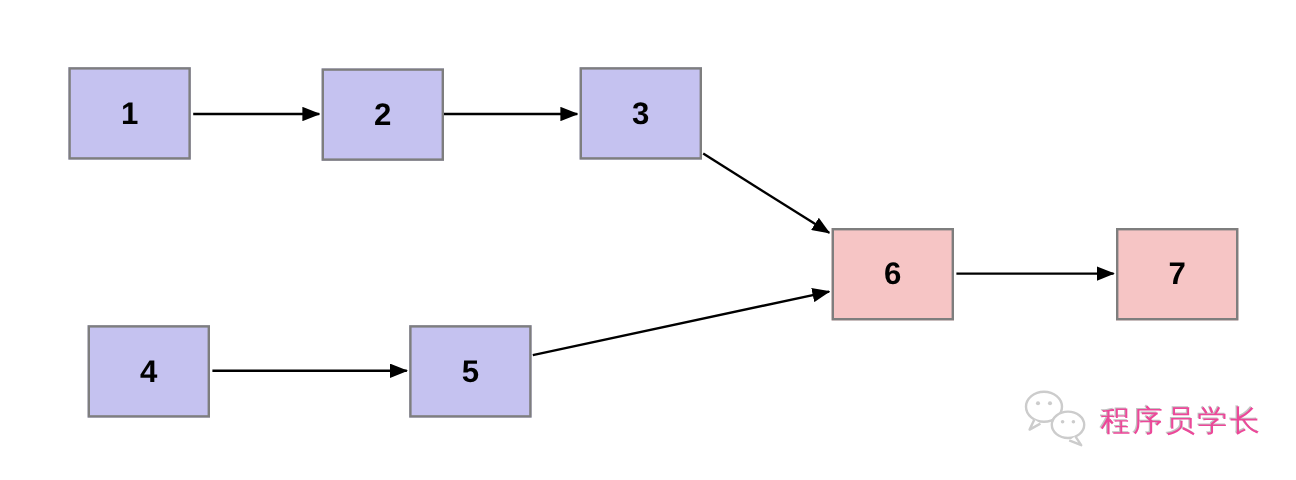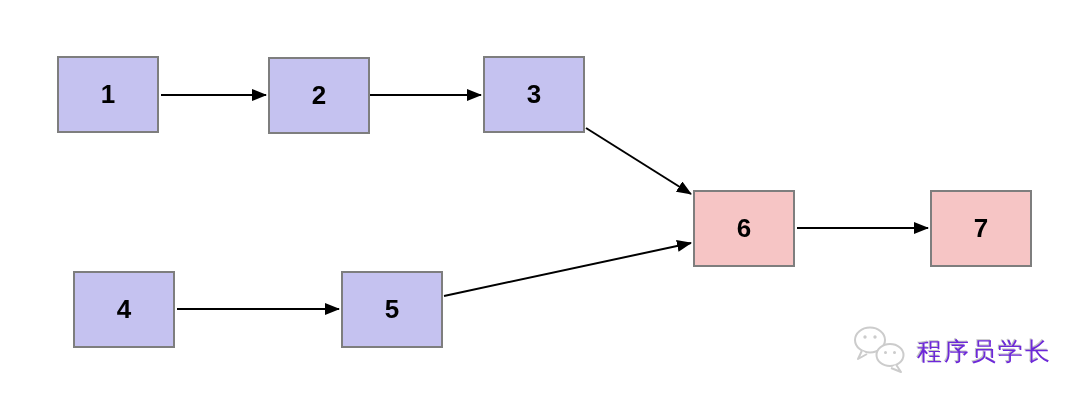--- a/index.html
+++ b/index.html
@@ -56,21 +56,21 @@
     right: 28px;
     bottom: 22px;
     display: flex;
     align-items: center;
     gap: 8px;
     user-select: none;
   }
   .watermark-text {
     font-size: 25px;
     letter-spacing: 2px;
-    color: #6d28d9;
+    color: #ec4899;
     text-shadow: -1px -1px 0 #c2c2c2, 1px 1px 1px #ffffff;
     font-family: "DejaVu Sans", sans-serif;
   }
 </style>
 </head>
 <body>
 
 <div class="canvas">
 
   <svg class="edges-svg" width="1080" height="400" viewBox="0 0 1080 400">

